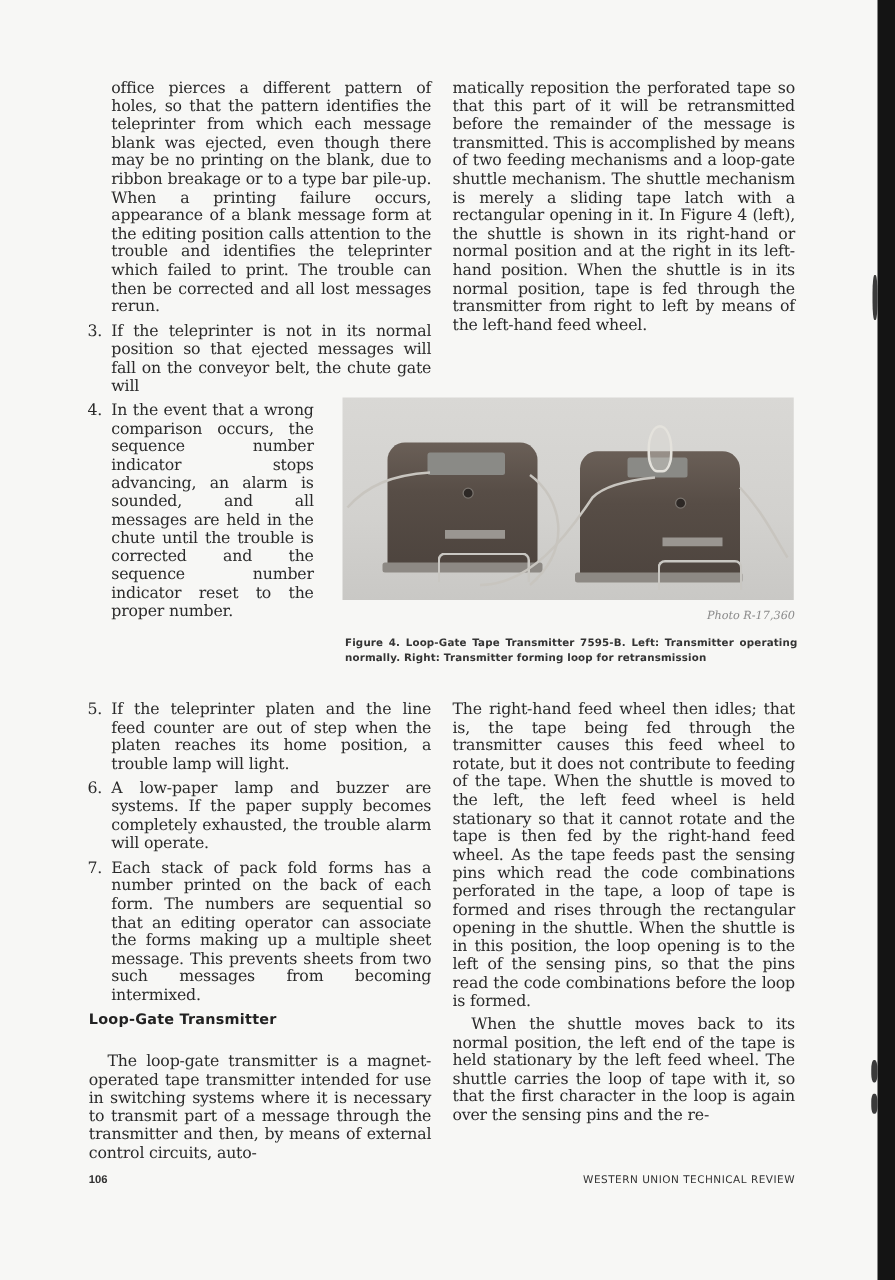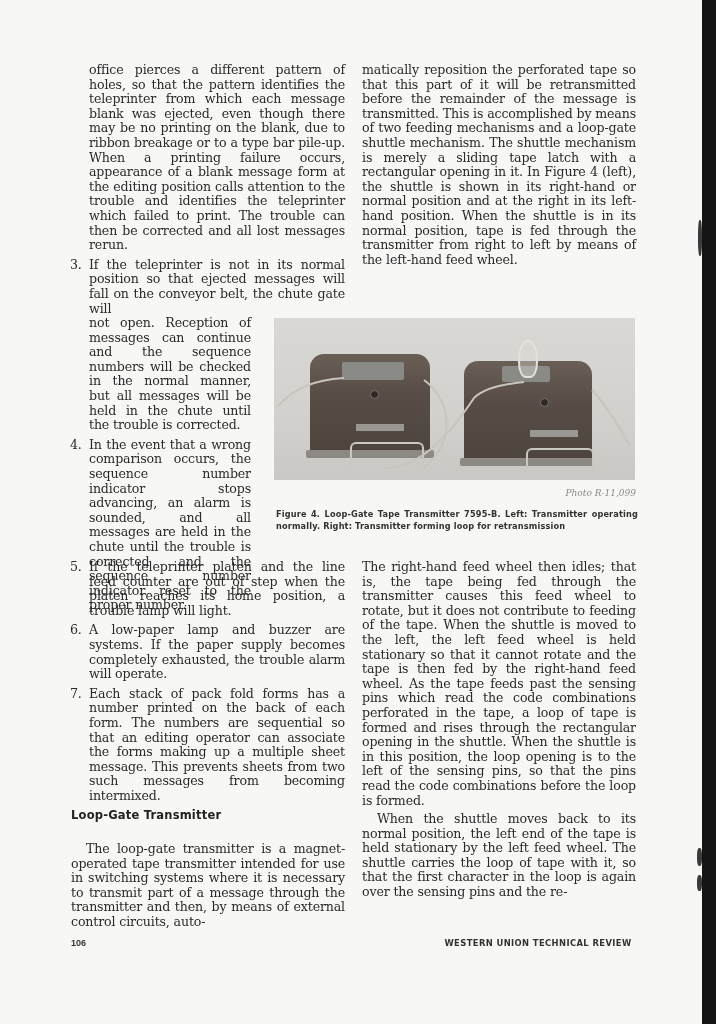--- a/index.html
+++ b/index.html
@@ -65,42 +65,39 @@
     font-family: "DejaVu Sans", sans-serif; font-weight: bold;
     font-size: 8.2px; line-height: 12px; color: #333;
     letter-spacing: 0.15px; text-align: justify;
   }
   .footer-left {
     position: absolute; left: 71px; top: 938px;
     font-family: Liberation Sans, sans-serif; font-weight: bold;
     font-size: 9px; color: #333;
   }
   .footer-right {
-    position: absolute; left: 440px; top: 938px; width: 196px; text-align: center;
-    font-family: "DejaVu Sans", sans-serif; font-weight: bold;
+    position: absolute; left: 440px; top: 938px; width: 196px; text-align: right;
+    font-family: "DejaVu Sans", sans-serif; font-weight: normal;
     font-size: 8.4px; color: #333; letter-spacing: 0.4px;
   }
   .right-bottom-p2 { margin-top: 4px !important; }
 </style>
 </head>
 <body>
 
 <div class="edge"></div>
 <div class="edge-speck" style="right:14px; top:220px; width:4px; height:36px;"></div>
 <div class="edge-speck" style="right:14px; top:848px; width:5px; height:18px;"></div>
 <div class="edge-speck" style="right:14px; top:875px; width:5px; height:16px;"></div>
 
 <div class="col col-left-top">
   <p>office pierces a different pattern of holes, so that the pattern identifies the teleprinter from which each message blank was ejected, even though there may be no printing on the blank, due to ribbon breakage or to a type bar pile-up. When a printing failure occurs, appearance of a blank message form at the editing position calls attention to the trouble and identifies the teleprinter which failed to print. The trouble can then be corrected and all lost messages rerun.</p>
   <div class="item wide-item">
     <span class="num">3.</span>
     <p>If the teleprinter is not in its normal position so that ejected messages will fall on the conveyor belt, the chute gate will</p>
-  </div>
-  <div class="narrow" style="margin-top:0;">
-    <p>not open. Reception of messages can continue and the sequence numbers will be checked in the normal manner, but all messages will be held in the chute until the trouble is corrected.</p>
   </div>
   <div class="item narrow">
     <span class="num">4.</span>
     <p>In the event that a wrong comparison occurs, the sequence number indicator stops advancing, an alarm is sounded, and all messages are held in the chute until the trouble is corrected and the sequence number indicator reset to the proper number.</p>
   </div>
 </div>
 
 <div class="figure">
 
   <div class="device dev-body" style="left:36px; top:36px; width:120px; height:100px;"></div>
@@ -118,21 +115,21 @@
   <div class="dev-base" style="left:186px; top:140px; width:134px; height:8px;"></div>
   <div class="handle" style="left:252px; top:130px; width:64px; height:22px;"></div>
 
   <svg width="361" height="162" style="position:absolute; left:0; top:0;">
     <path d="M4,88 C20,70 40,62 70,60" stroke="#c8c5bf" stroke-width="2" fill="none"></path>
     <path d="M150,62 C175,80 185,120 150,150" stroke="#c8c5bf" stroke-width="2" fill="none"></path>
     <path d="M110,150 C150,150 180,110 200,80 C210,70 230,66 250,64" stroke="#c8c5bf" stroke-width="2" fill="none"></path>
     <path d="M318,72 C335,90 345,110 356,128" stroke="#c8c5bf" stroke-width="2" fill="none"></path>
   </svg>
 </div>
-<div class="photo-credit">Photo R-11,099</div>
+<div class="photo-credit">Photo R-17,360</div>
 <div class="caption">Figure 4. Loop-Gate Tape Transmitter 7595-B. Left: Transmitter operating normally. Right: Transmitter forming loop for retransmission</div>
 
 <div class="col col-left-bottom">
   <div class="item" style="margin-top:0;">
     <span class="num">5.</span>
     <p>If the teleprinter platen and the line feed counter are out of step when the platen reaches its home position, a trouble lamp will light.</p>
   </div>
   <div class="item">
     <span class="num">6.</span>
     <p>A low-paper lamp and buzzer are systems. If the paper supply becomes completely exhausted, the trouble alarm will operate.</p>

